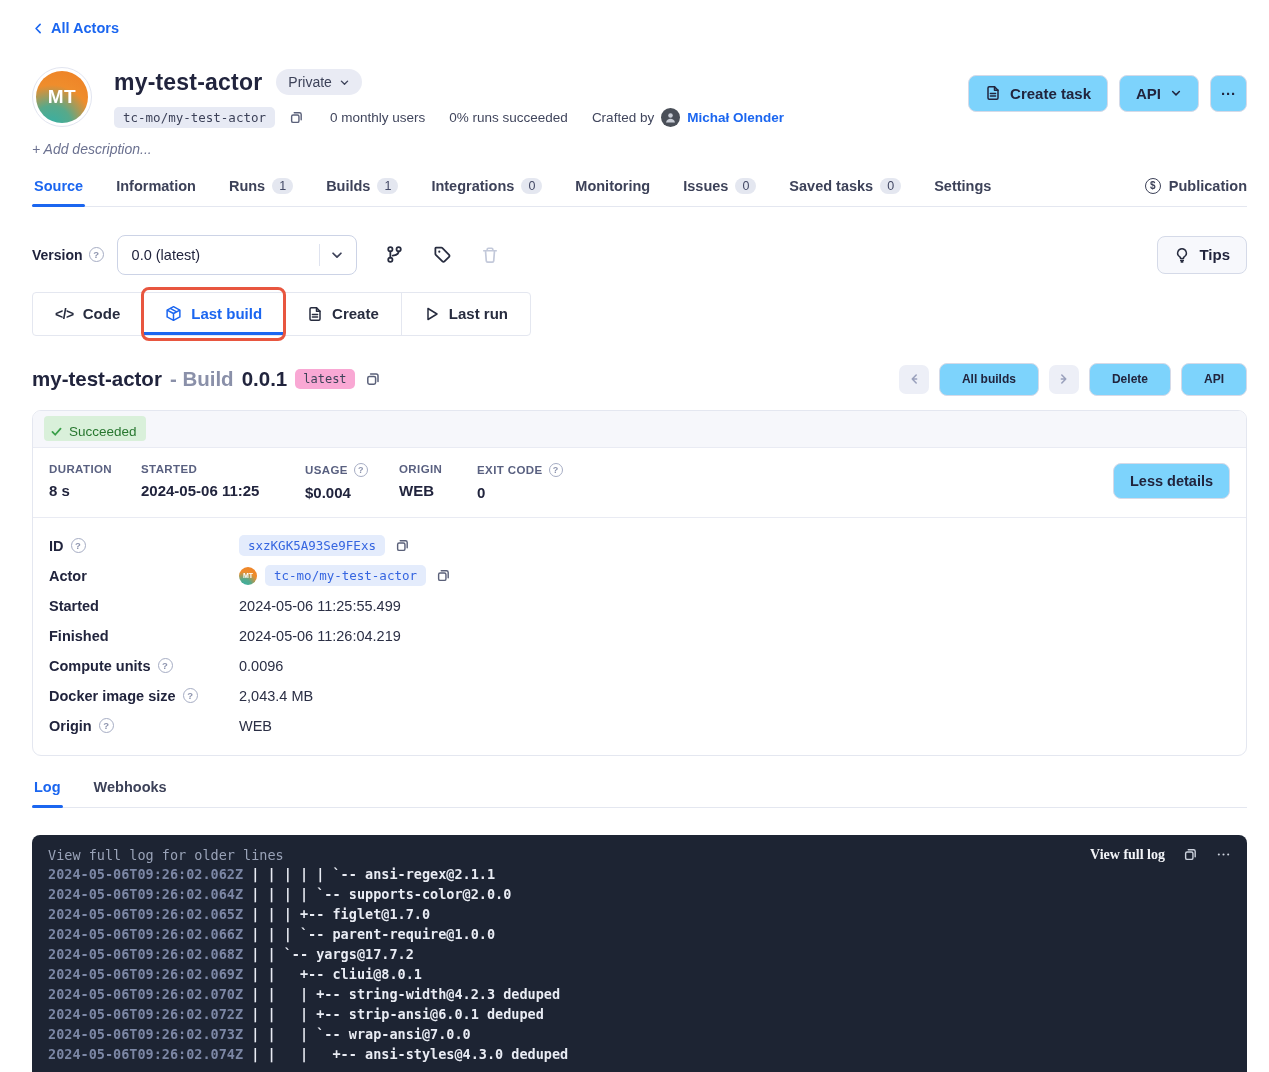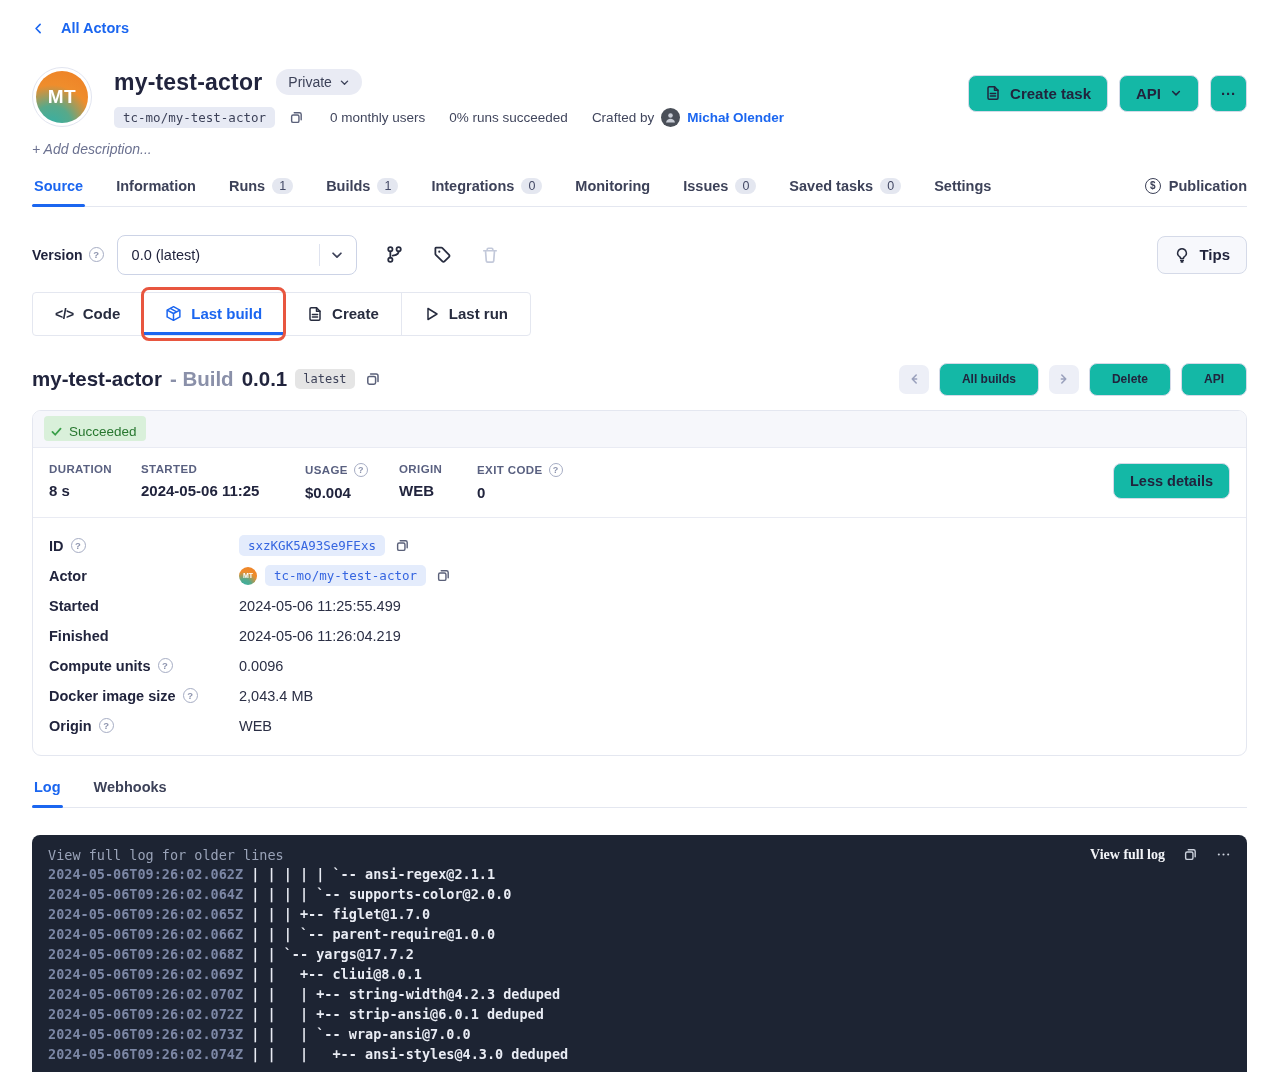--- a/index.html
+++ b/index.html
@@ -1,21 +1,21 @@
 <!DOCTYPE html>
 <html style="--accent: #1b66f0; --highlight-red: #e8563f; --green-bg: #d9f0da; --green-text: #27772f; --blue-pill-bg: #e4ecfc; --blue-pill-text: #3565e0; --terminal-bg: #1d2433; --term-ts: #7c87a5; --term-text: #e9ecf4;"><head>
 <meta charset="utf-8">
 <style>
   * { margin:0; padding:0; box-sizing:border-box; }
   html,body { width:1269px; height:1072px; overflow:hidden; background:#fff;
     font-family:"Liberation Sans", sans-serif; color:#272c3f; }
   .page { width:1269px; height:1072px; padding:20px 22px 0 32px; overflow:hidden; }
 
   
-  .back-link { display:inline-flex; align-items:center; gap:16px; color:var(--accent);
+  .back-link { display:inline-flex; align-items:center; gap:6px; color:var(--accent);
     font-size:14.5px; font-weight:700; cursor:pointer; text-decoration:none; }
 
   
   .actor-header { display:flex; margin-top:28px; align-items:flex-start; }
   .avatar-big { width:60px; height:60px; border-radius:50%; border:1px solid #e2e5f0;
     display:flex; align-items:center; justify-content:center; background:#fff; flex:0 0 auto; }
   .avatar-big .grad { width:52px; height:52px; border-radius:50%; display:flex; align-items:center;
     justify-content:center; background:radial-gradient(circle at 30% 105%, #35b0a5 0%, #57a98a 30%, #ef8d2c 62%, #ee7f25 100%);
     color:#fff; font-weight:700; font-size:19px; letter-spacing:0.5px; }
   .header-info { margin-left:22px; flex:1 1 auto; }
@@ -28,21 +28,21 @@
   .mono-pill { font-family:"DejaVu Sans Mono", monospace; font-size:12.5px; background:#e7eaf4;
     color:#3d4259; border-radius:5px; padding:3px 9px; }
   .meta-stat { margin-left:12px; }
   .crafted { display:inline-flex; align-items:center; gap:7px; margin-left:12px; color:#41465d; }
   .author-avatar { width:19px; height:19px; border-radius:50%; background:#4a4f58; display:inline-flex;
     align-items:center; justify-content:center; color:#c9cdd6; overflow:hidden; }
   .author-link { color:var(--accent); font-weight:700; text-decoration:none; cursor:pointer; }
   .icon-btn { background:none; border:none; color:#5a6079; cursor:pointer; display:inline-flex;
     align-items:center; padding:2px; }
   .header-actions { display:flex; gap:11px; align-items:center; margin-top:8px; }
-  .btn { display:inline-flex; align-items:center; justify-content:center; gap:9px; background:#14b8a6;
+  .btn { display:inline-flex; align-items:center; justify-content:center; gap:9px; background:#7dd3fc;
     border:1px solid #d5dae8; border-radius:8px; height:37px; padding:0 16px; font-size:15px;
     font-weight:700; color:#21243d; cursor:pointer; font-family:inherit; }
   .add-desc { margin-top:13px; color:#6b7190; font-size:14px; cursor:pointer;font-style:italic; }
 
   
   .main-tabs { display:flex; align-items:flex-end; margin-top:21px; border-bottom:1px solid #e4e7f0; }
   .tabs-left { display:flex; gap:29px; }
   .tab { display:flex; align-items:flex-end; gap:7px; padding:0 2px 12px 2px; font-size:14.5px;
     font-weight:700; color:#3d4259; cursor:pointer; position:relative; }
   .tab.active { color:var(--accent); }
@@ -79,21 +79,21 @@
   .subtab.active::after { content:''; position:absolute; left:0; right:0; bottom:0; height:3px;
     background:var(--accent); }
   .subtab.hl::before { content:''; position:absolute; top:-6px; bottom:-6px; left:-2px; right:-2px;
     border:3px solid var(--highlight-red); border-radius:8px; pointer-events:none; z-index:2; }
   .code-glyph { font-weight:700; font-size:14px; letter-spacing:-0.5px; }
 
   
   .build-header { display:flex; align-items:center; margin-top:27px; }
   .build-title { font-size:20.5px; font-weight:700; color:#21243d; display:flex; align-items:center; gap:8px; }
   .build-title .sep { color:#8a90a9; }
-  .latest-badge { font-family:"DejaVu Sans Mono", monospace; font-size:12px; background:#e5e5e5;
+  .latest-badge { font-family:"DejaVu Sans Mono", monospace; font-size:12px; background:#f9a8d4;
     color:#3d4259; border-radius:5px; padding:3px 8px; font-weight:400; }
   .build-actions { margin-left:auto; display:flex; gap:10px; align-items:center; }
   .btn-sm { height:33px; padding:0 22px; font-size:12px; border-radius:8px; }
   .arrow-btn { width:30px; height:29px; border:none; background:#edeff7; border-radius:7px;
     color:#9aa1bd; display:inline-flex; align-items:center; justify-content:center; cursor:default; }
 
   
   .build-card { margin-top:14px; border:1px solid #e4e7f0; border-radius:9px; overflow:hidden; }
   .card-status-bar { background:#f6f7fb; border-bottom:1px solid #e9ebf3; padding:5px 11px; }
   .badge-success { display:inline-flex; align-items:center; gap:6px; background:var(--green-bg);

